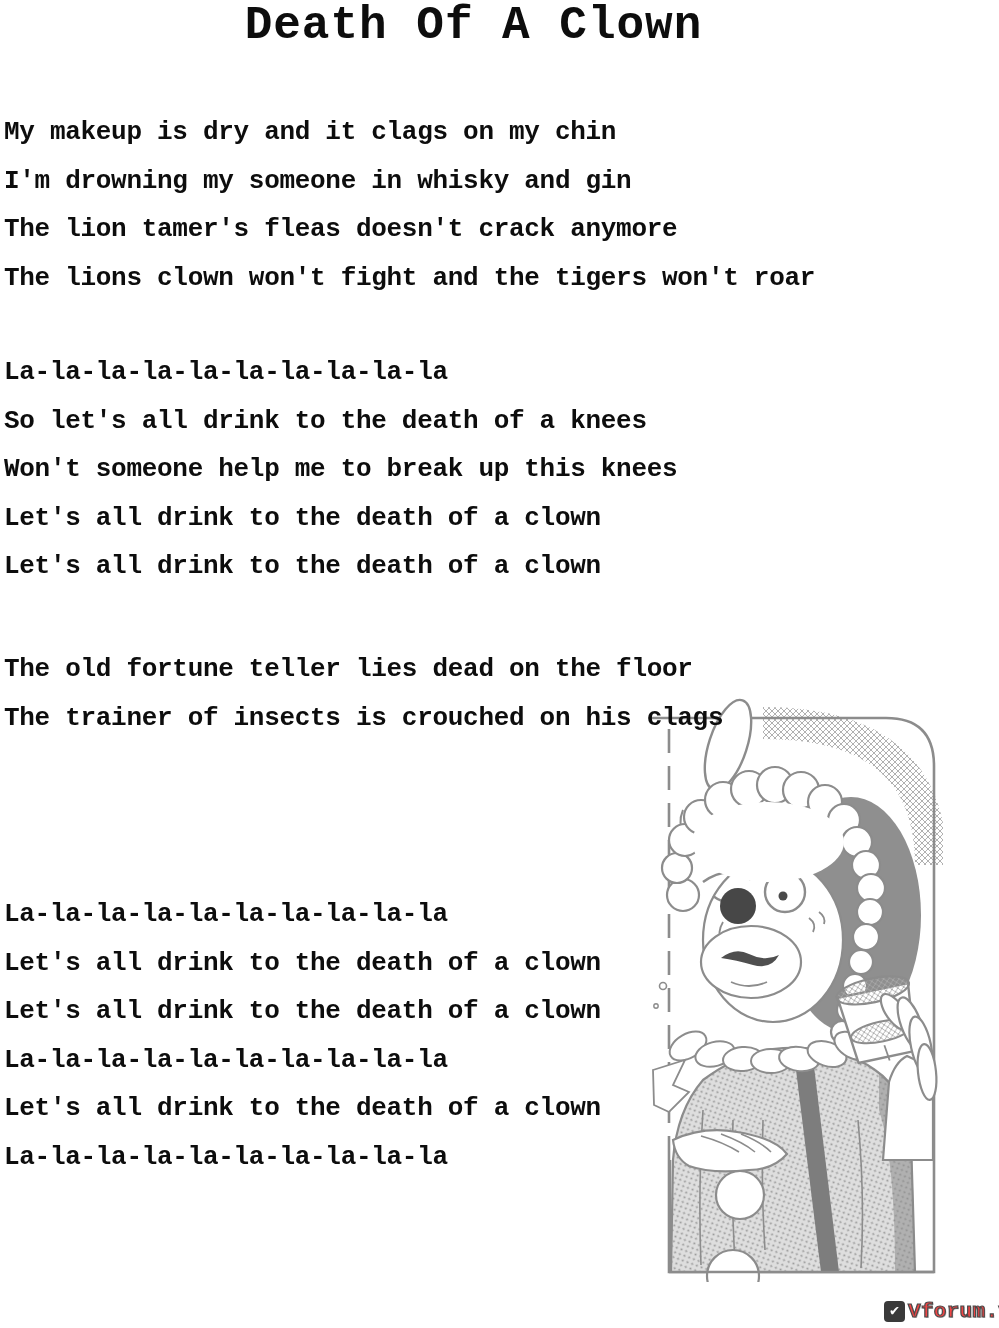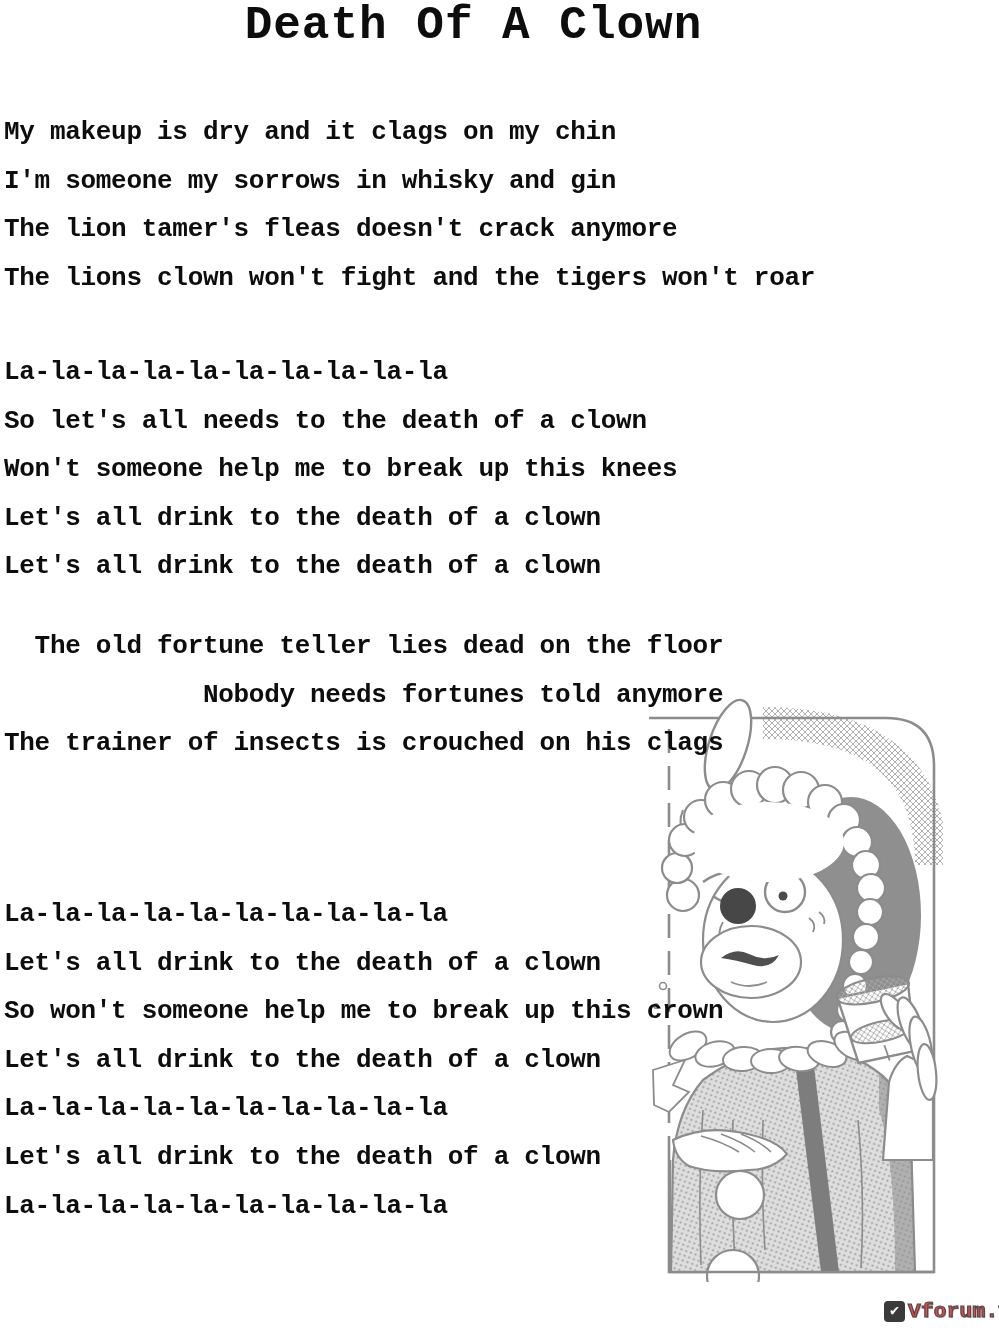--- a/index.html
+++ b/index.html
@@ -12,21 +12,21 @@
     transform:translateX(-26px);
     font-size:46px;font-weight:800;letter-spacing:1px;line-height:1.05;z-index:3;
   }
   .stanza{position:absolute;left:4px;z-index:2;}
   .stanza .line{
     font-size:26px;font-weight:700;letter-spacing:-0.3px;line-height:48.6px;
     white-space:nowrap;
   }
   .s1{top:108px;}
   .s2{top:348px;}
-  .s3{top:622px;text-align:right;}
+  .s3{top:645px;}
   .s4{top:890px;}
   .illustration{position:absolute;left:643px;top:690px;width:300px;height:592px;margin:0;z-index:1;}
   .watermark{
     position:absolute;left:884px;top:1300px;z-index:4;
     display:flex;align-items:center;gap:3px;
   }
   .wm-logo{
     width:21px;height:21px;background:#3a3a3a;border-radius:4px;
     display:grid;place-items:center;color:#ffffff;font-size:15px;font-weight:700;line-height:1;
   }
@@ -38,43 +38,41 @@
 </style>
 </head>
 <body>
 
 <div class="page">
 
   <h1 class="title">Death Of A Clown</h1>
 
   <section class="stanza s1">
     <div class="line">My makeup is dry and it clags on my chin</div>
-    <div class="line">I'm someone my sorrows in whisky and gin</div>
+    <div class="line">I'm drowning my someone in whisky and gin</div>
     <div class="line">The lion tamer's fleas doesn't crack anymore</div>
     <div class="line">The lions clown won't fight and the tigers won't roar</div>
   </section>
 
   <section class="stanza s2">
     <div class="line">La-la-la-la-la-la-la-la-la-la</div>
-    <div class="line">So let's all needs to the death of a clown</div>
+    <div class="line">So let's all drink to the death of a knees</div>
     <div class="line">Won't someone help me to break up this knees</div>
     <div class="line">Let's all drink to the death of a clown</div>
     <div class="line">Let's all drink to the death of a clown</div>
   </section>
 
   <section class="stanza s3">
     <div class="line">The old fortune teller lies dead on the floor</div>
-    <div class="line">Nobody needs fortunes told anymore</div>
     <div class="line">The trainer of insects is crouched on his clags</div>
   </section>
 
   <section class="stanza s4">
     <div class="line">La-la-la-la-la-la-la-la-la-la</div>
     <div class="line">Let's all drink to the death of a clown</div>
-    <div class="line">So won't someone help me to break up this crown</div>
     <div class="line">Let's all drink to the death of a clown</div>
     <div class="line">La-la-la-la-la-la-la-la-la-la</div>
     <div class="line">Let's all drink to the death of a clown</div>
     <div class="line">La-la-la-la-la-la-la-la-la-la</div>
   </section>
 
   <figure class="illustration">
     <svg viewBox="0 0 300 592" width="300" height="592" xmlns="http://www.w3.org/2000/svg">
       <defs>
         <pattern id="cross" width="6" height="6" patternUnits="userSpaceOnUse">

